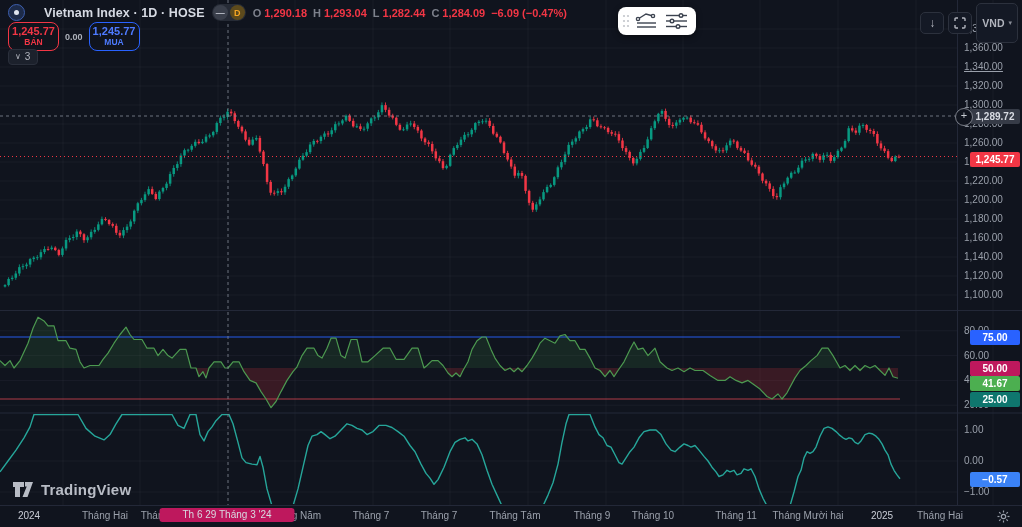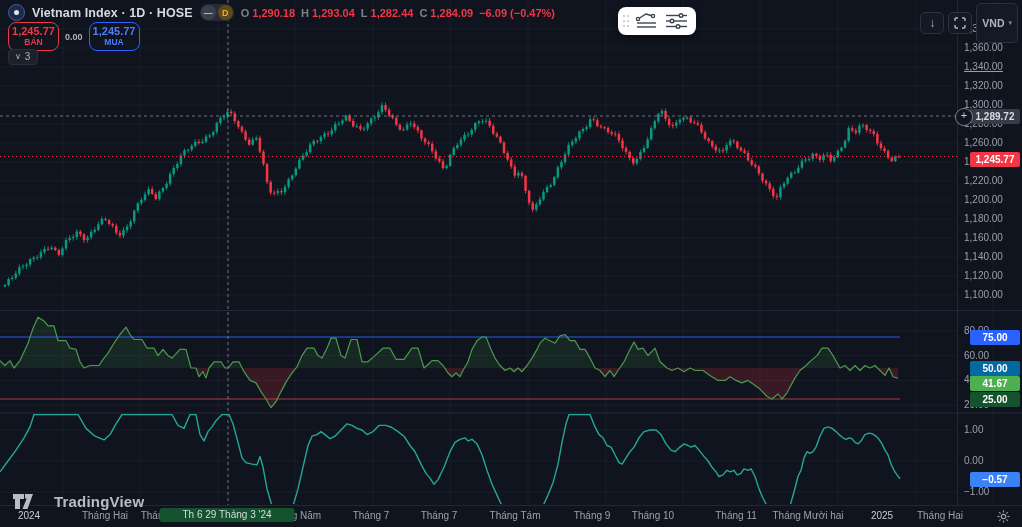--- a/index.html
+++ b/index.html
@@ -5,21 +5,21 @@
   html,body{margin:0;padding:0;background:#0b0e14;}
   #root{position:relative;width:1022px;height:527px;background:#10141e;overflow:hidden;
         font-family:"Liberation Sans","DejaVu Sans",sans-serif;-webkit-font-smoothing:antialiased;}
   .abs{position:absolute;}
   svg{display:block;}
   
   #legend{left:8px;top:4px;display:flex;align-items:center;gap:7px;z-index:30;}
   #symbol-logo{width:15px;height:15px;border-radius:50%;background:#1d2b49;border:1.5px solid #3d5fae;
                display:flex;align-items:center;justify-content:center;}
   #symbol-logo i{width:5px;height:5px;border-radius:50%;background:#dfe5ef;display:block;}
-  .title{color:#d6dae3;font-size:12.5px;font-weight:700;letter-spacing:.1px;}
+  .title{color:#d6dae3;font-size:12.5px;font-weight:700;letter-spacing:.1px;margin-left:12px;}
   #interval-pill{display:flex;align-items:center;background:#262b36;border-radius:10px;padding:1px;gap:0;}
   .pill-circle{width:15px;height:15px;border-radius:50%;display:flex;align-items:center;justify-content:center;
                font-size:9px;font-weight:700;}
   .pill-minus{background:#3a3f4b;color:#b9bdc6;}
   .pill-d{background:#5d4a1c;color:#f5a623;margin-left:2px;}
   #ohlc{display:flex;align-items:center;gap:6px;font-size:11px;}
   .ohlc-l{color:#7d818c;font-weight:700;}
   .ohlc-v{color:#f23645;font-weight:600;margin-left:-3px;}
   .chg{color:#f23645;font-weight:600;}
   
@@ -46,24 +46,24 @@
   
   #price-axis{left:957px;top:0;width:65px;height:505px;border-left:1px solid #232838;z-index:10;padding-left:9px;}
   .tick{position:absolute;left:6px;width:54px;color:#9aa0ab;font-size:10px;text-align:left;z-index:1;}
   .badge{position:absolute;left:12px;width:50px;height:15px;border-radius:2px;font-size:10px;font-weight:700;
          display:flex;align-items:center;justify-content:center;z-index:5;}
   #plus-btn{left:955px;width:16px;height:16px;border:1px solid #7b7f89;border-radius:50%;background:#10141e;
             color:#c6cad2;font-size:11px;line-height:13px;text-align:center;z-index:12;cursor:pointer;}
   #time-axis{left:0;top:505px;width:1022px;height:22px;border-top:1px solid #232838;z-index:10;}
   .tlabel{position:absolute;top:4px;transform:translateX(-50%);font-size:10px;color:#9ba1ac;white-space:nowrap;z-index:1;}
   .tlabel.strong{color:#c8ccd5;}
-  .tlabel.hl{background:#14532d;color:#d8dbe2;padding:1px 23px 2px;border-radius:3px;top:2px;z-index:3;}
+  .tlabel.hl{background:#be185d;color:#d8dbe2;padding:1px 23px 2px;border-radius:3px;top:2px;z-index:3;}
   #gear-btn{position:absolute;right:12px;top:4px;cursor:pointer;z-index:3;}
   
-  #tv-logo{left:12px;top:481px;display:flex;align-items:center;gap:20px;z-index:25;opacity:.92;cursor:pointer;margin-top:12px;}
+  #tv-logo{left:12px;top:481px;display:flex;align-items:center;gap:7px;z-index:25;opacity:.92;cursor:pointer;}
   #tv-logo .txt{color:#c7cbd4;font-size:15px;font-weight:700;letter-spacing:.2px;}
 </style>
 </head>
 <body>
 
 <div id="root">
   <svg id="chart-svg" class="abs" width="1022" height="527" style="left:0;top:0;z-index:1;">
       <defs>
         <clipPath id="clip-rsi-up">
           <rect x="0" y="311" width="900" height="57"></rect>
@@ -732,23 +732,23 @@
       <div class="tick" style="top: 324.8px;">80.00</div>
       <div class="tick" style="top: 349.6px;">60.00</div>
       <div class="tick" style="top: 374.4px;">40.00</div>
       <div class="tick" style="top: 399.2px;">20.00</div>
       <div class="tick" style="top: 424px;">1.00</div>
       <div class="tick" style="top: 455px;">0.00</div>
       <div class="tick" style="top: 486px;">−1.00</div>
       <div class="badge" style="top: 108.5px; background: rgb(54, 59, 71); color: rgb(216, 219, 226);">1,289.72</div>
       <div class="badge" style="top: 151.5px; background: rgb(242, 54, 69); color: rgb(255, 255, 255);">1,245.77</div>
       <div class="badge" style="top: 329.5px; background: rgb(41, 98, 255); color: rgb(255, 255, 255);">75.00</div>
-      <div class="badge" style="top: 360.5px; background: #0369a1; color: rgb(255, 255, 255);">50.00</div>
+      <div class="badge" style="top: 360.5px; background: #be185d; color: rgb(255, 255, 255);">50.00</div>
       <div class="badge" style="top: 375.5px; background: rgb(76, 175, 80); color: rgb(255, 255, 255);">41.67</div>
-      <div class="badge" style="top: 391.5px; background: #14532d; color: rgb(255, 255, 255);">25.00</div>
+      <div class="badge" style="top: 391.5px; background: #0f766e; color: rgb(255, 255, 255);">25.00</div>
       <div class="badge" style="top: 471.5px; background: #3b82f6; color: rgb(255, 255, 255);">−0.57</div>
     </div>
   <div id="plus-btn" class="abs" style="top: 108px;">+</div>
 
   <div id="time-axis" class="abs">
     <span id="gear-btn">
       <svg width="13" height="13" viewBox="0 0 13 13">
         <g stroke="#9aa0ab" stroke-width="1.2" fill="none">
           <circle cx="6.5" cy="6.5" r="2.2"></circle>
           <g>

